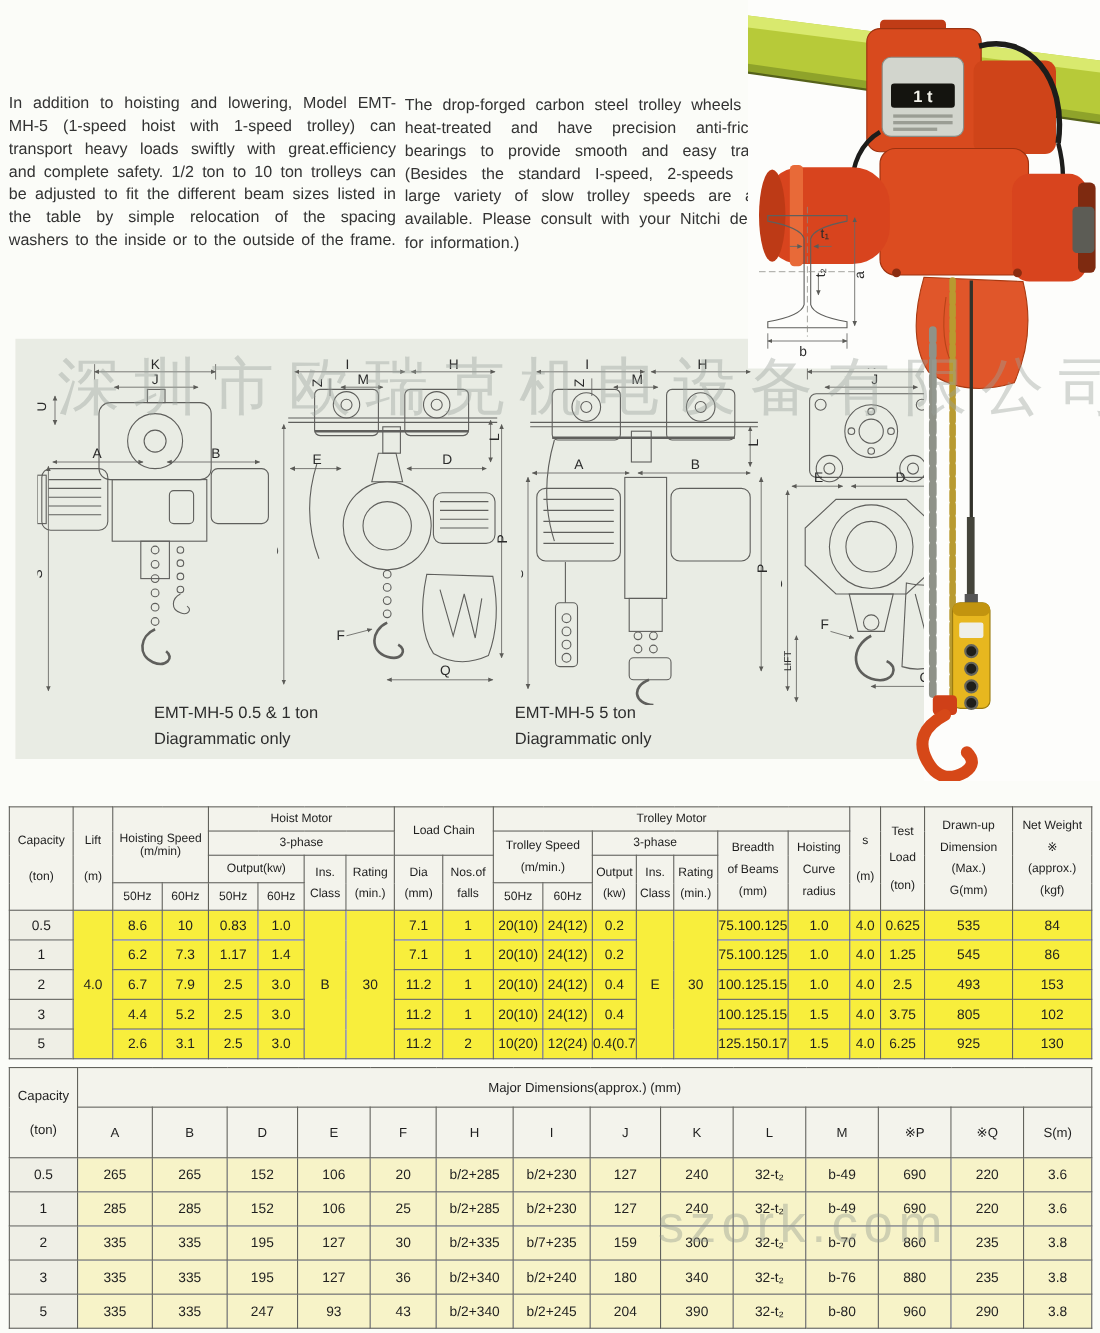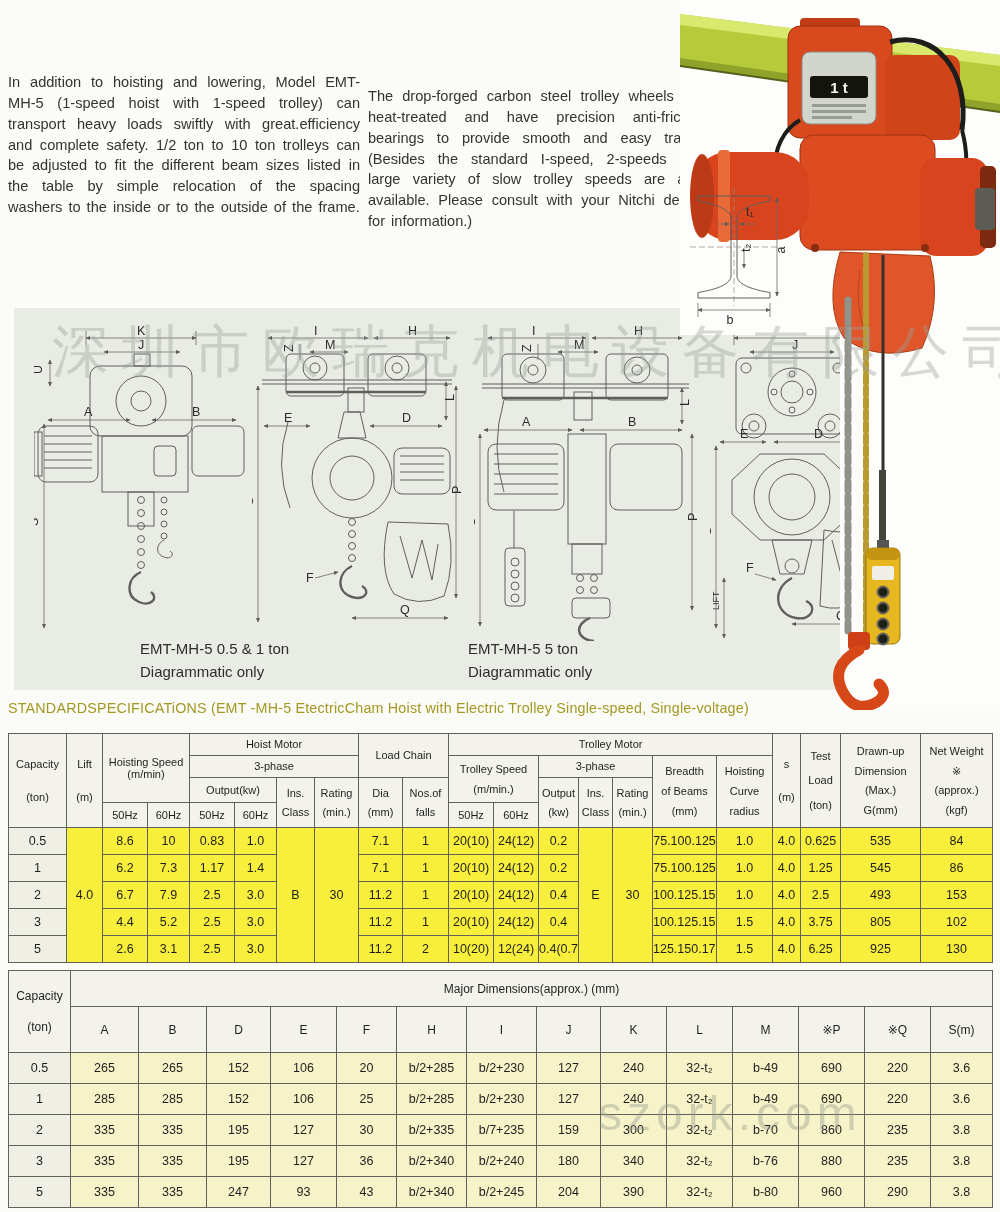--- a/index.html
+++ b/index.html
@@ -1,20 +1,20 @@
 <!DOCTYPE html>
 <html><head>
 <meta charset="utf-8">
 <style>
   html,body{margin:0;padding:0;}
   .page{position:relative;width:1000px;height:1212px;background:#fbfcf8;
         font-family:"Liberation Sans","DejaVu Sans",sans-serif;overflow:hidden;}
   .intro{position:absolute;margin:0;font-size:14.6px;line-height:1.43;color:#333;
          text-align:justify;word-spacing:2px;}
-  .intro-left{left:8px;top:72px;width:352px;}
+  .intro-left{left:8px;top:84px;width:352px;}
   .intro-right{left:368px;top:86px;width:336px;}
   .diagram-panel{position:absolute;left:14px;top:308px;width:862px;height:382px;
                  background:#e9ece4;z-index:1;}
   .dview{position:absolute;}
   .ln{fill:none;stroke:#5f5f5c;stroke-width:1;}
   .ln2{fill:none;stroke:#5f5f5c;stroke-width:2.4;}
   .dim{stroke:#6a6a66;stroke-width:0.8;fill:none;}
   .lbl{font:12.5px "Liberation Sans","DejaVu Sans",sans-serif;fill:#2b2b2b;}
   .lbl-s{font:9px "Liberation Sans","DejaVu Sans",sans-serif;fill:#2b2b2b;}
   .caption{position:absolute;font-size:15px;color:#2d2d2d;line-height:1.5;z-index:2;}
@@ -328,21 +328,20 @@
 
   <div class="caption caption-left">
     <div>EMT-MH-5 0.5 &amp; 1 ton</div>
     <div>Diagrammatic only</div>
   </div>
   <div class="caption caption-right">
     <div>EMT-MH-5 5 ton</div>
     <div>Diagrammatic only</div>
   </div>
 
-  <div class="heading">STANDARDSPECIFICATiONS (EMT -MH-5 EtectricCham Hoist with Electric Trolley Single-speed, Single-voltage)</div>
 
   <table id="spec-table">
     <colgroup>
       <col style="width:58px">
         <col style="width:36px">
         <col style="width:45px">
         <col style="width:42px">
       <col style="width:45px">
         <col style="width:42px">
         <col style="width:38px">

